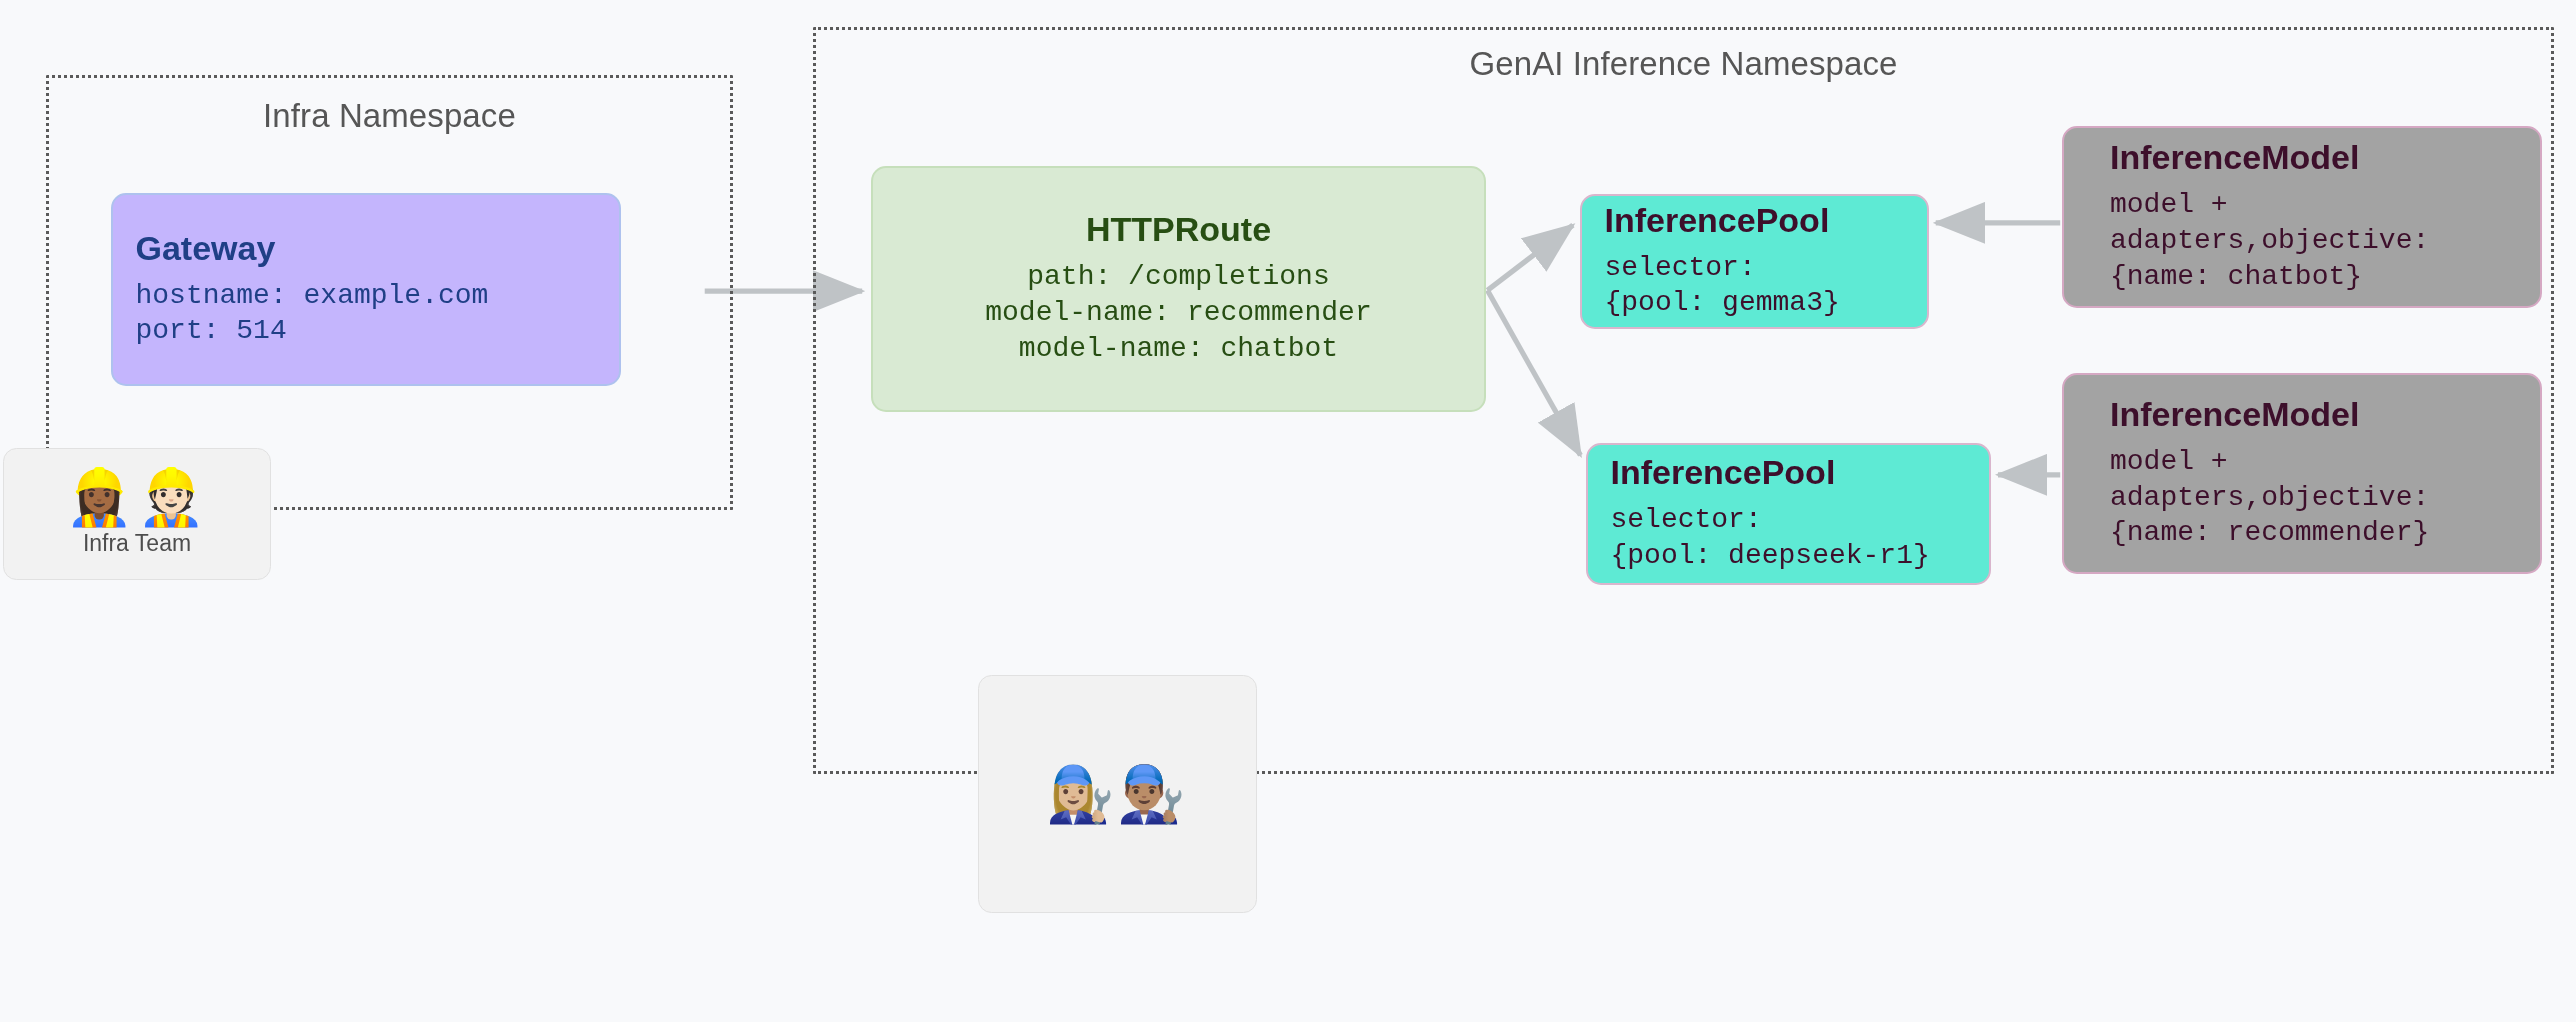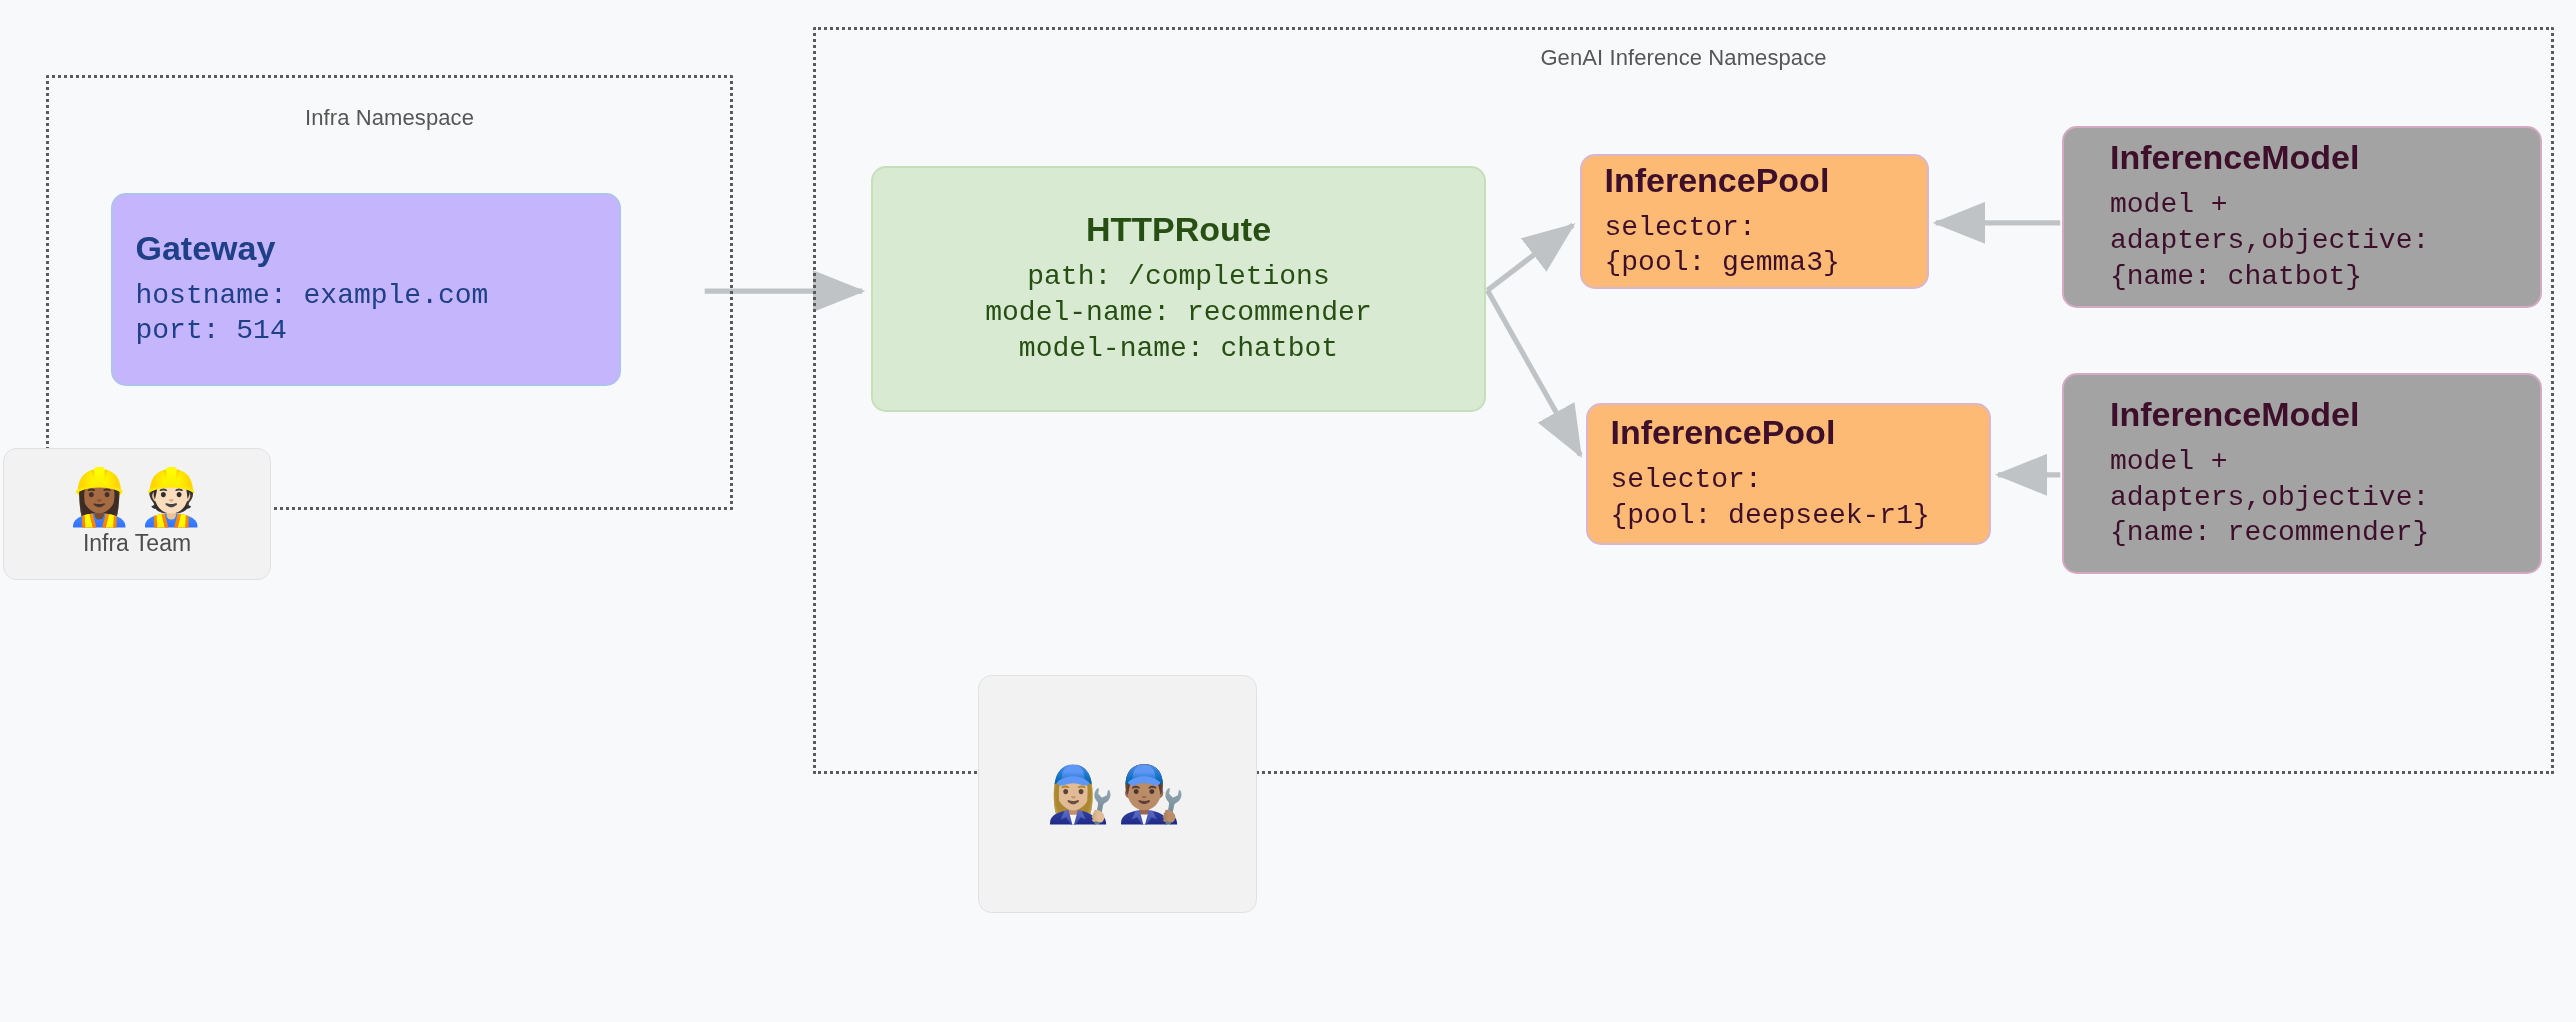--- a/index.html
+++ b/index.html
@@ -24,21 +24,21 @@
     border: 3px dotted #5a5a5a;
     border-radius: 1.5px;
     box-sizing: border-box;
     background: transparent;
   }
   .namespace-title {
     position: absolute;
     width: 100%;
     text-align: center;
     color: #565656;
-    font-size: 22px;
+    font-size: 33px;
     font-weight: 400;
     letter-spacing: 0.1px;
     white-space: nowrap;
   }
 
   #infra-namespace  { left: 46px;   top: 75px; width: 687px;  height: 435px; }
   #genai-namespace  { left: 813px; top: 27px;  width: 1741px; height: 747px; }
 
   
   .node {
@@ -77,22 +77,23 @@
   #httproute {
     left: 871px; top: 166px; width: 615px; height: 246px;
     background: #d9ead3;
     border-color: #c6dfbb;
     align-items: center;
   }
   #httproute .title, #httproute .mono { color: #274e13; }
 
   
   .pool {
-    background: #fdba74;
+    background: #5eead4;
     border-color: #d9b6cd;
+    margin-top: 40px;
   }
   .pool .title, .pool .mono { color: #3d0f2b; }
   #pool-gemma3      { left: 1580px; top: 154px; width: 349px; height: 135px; }
   #pool-deepseek-r1 { left: 1586px; top: 403px; width: 405px; height: 142px; }
 
   
   .model {
     background: #a3a3a3;
     border-color: #d5a8c3;
     padding-left: 46px;
@@ -155,21 +156,21 @@
     <line x1="1984" y1="387" x2="2098" y2="300" stroke="#bfc3c6" stroke-width="7" marker-end="url(#arrowhead)"></line>
 
     <line x1="1984" y1="387" x2="2108" y2="607" stroke="#bfc3c6" stroke-width="7" marker-end="url(#arrowhead)"></line>
 
     <line x1="2748" y1="297" x2="2582" y2="297" stroke="#bfc3c6" stroke-width="7" marker-end="url(#arrowhead)"></line>
 
     <line x1="2748" y1="633" x2="2665" y2="633" stroke="#bfc3c6" stroke-width="7" marker-end="url(#arrowhead)"></line>
   </svg>
 
   <div class="namespace" id="infra-namespace">
-    <div class="namespace-title" style="top:27px;text-align:center;">Infra Namespace</div>
+    <div class="namespace-title" style="top:19px;text-align:center;">Infra Namespace</div>
   </div>
 
   <div class="namespace" id="genai-namespace">
     <div class="namespace-title" style="top:15px;">GenAI Inference Namespace</div>
   </div>
 
   <div class="node" id="gateway">
     <div class="title">Gateway</div>
     <div class="mono">hostname: example.com</div>
     <div class="mono">port: 514</div>

